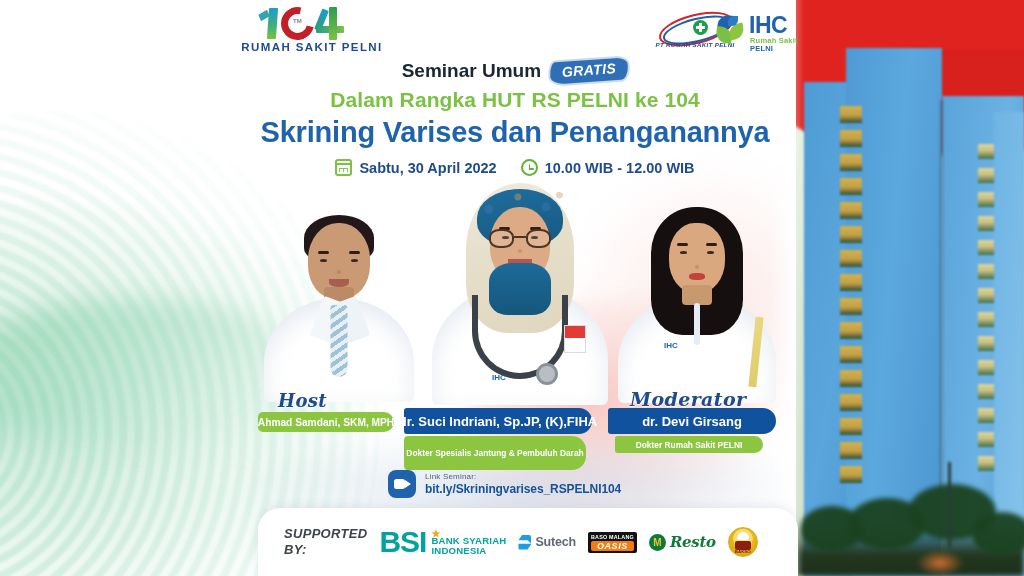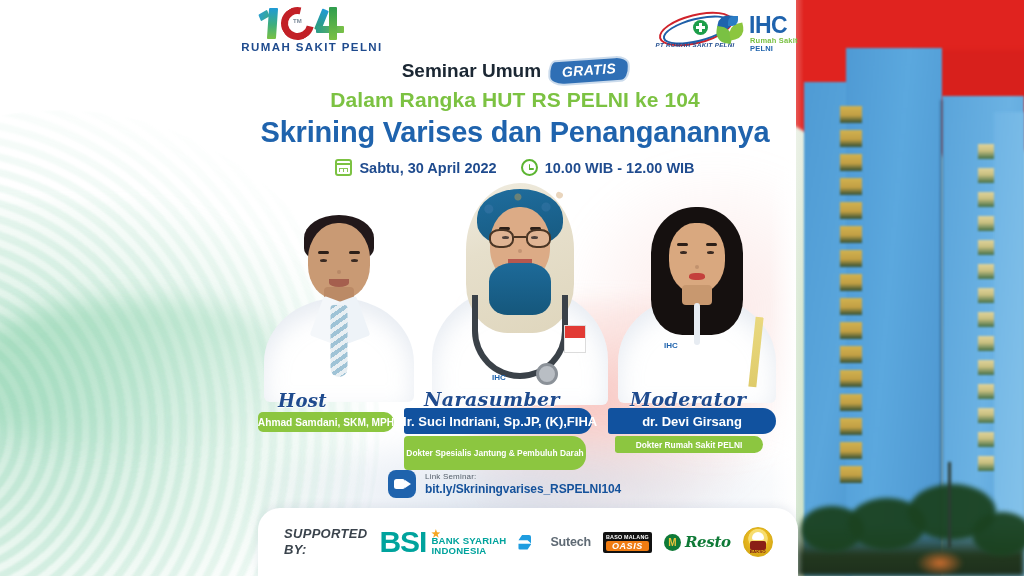--- a/index.html
+++ b/index.html
@@ -621,21 +621,21 @@
   }
   .bsi-star {
     position: absolute; left: 52px; top: 2px; width: 9px; height: 9px;
     background: #f5a623;
     clip-path: polygon(50% 0%, 62% 36%, 100% 38%, 70% 60%, 81% 98%, 50% 75%, 19% 98%, 30% 60%, 0% 38%, 38% 36%);
   }
   .bsi-txt {
     font-size: 9.6px; font-weight: 800; color: #00a39d; line-height: 1.12; letter-spacing: .2px;
   }
   .sutech {
-    display: flex; align-items: center; gap: 19px; flex: 0 0 auto;
+    display: flex; align-items: center; gap: 4px; flex: 0 0 auto;
   }
   .sutech-s {
     width: 13px; height: 15px; background: #1f9de0;
     clip-path: polygon(100% 0, 30% 0, 0 38%, 70% 38%, 100% 62%, 0 62%, 0 100%, 70% 100%, 100% 62%);
     border-radius: 2px;
   }
   .sutech-t { font-size: 12.5px; font-weight: 700; color: #5f6a74; letter-spacing: -.2px; }
   .oasis {
     flex: 0 0 auto; background: #111; padding: 2px 3px; border-radius: 2px; text-align: center;
   }
@@ -851,21 +851,20 @@
       <div class="stripe"></div>
       <div class="badge-ihc">IHC</div>
     </div>
   </div>
 
   <div class="banners">
 
     <div class="role-script host-role">Host</div>
     <div class="name-pill pill-green host-name">Ahmad Samdani, SKM, MPH</div>
 
-    <div class="role-script nara-role">Narasumber</div>
     <div class="name-pill pill-blue nara-name">dr. Suci Indriani, Sp.JP, (K),FIHA</div>
     <div class="name-pill pill-green-sub nara-sub">Dokter Spesialis Jantung &amp; Pembuluh Darah</div>
 
     <div class="role-script mod-role">Moderator</div>
     <div class="name-pill pill-green-sub mod-sub">Dokter Rumah Sakit PELNI</div>
     <div class="name-pill pill-blue mod-name">dr. Devi Girsang</div>
   </div>
 
   <div class="link-row">
     <div class="zoom-icon"></div>

